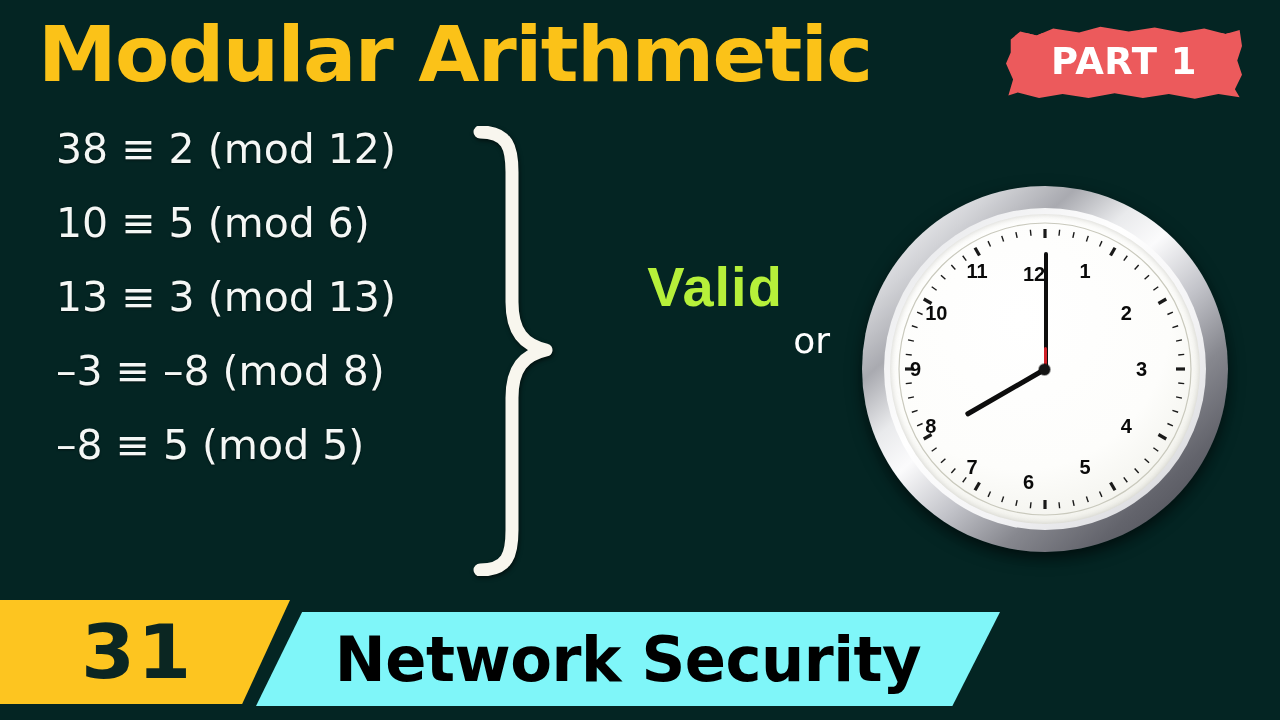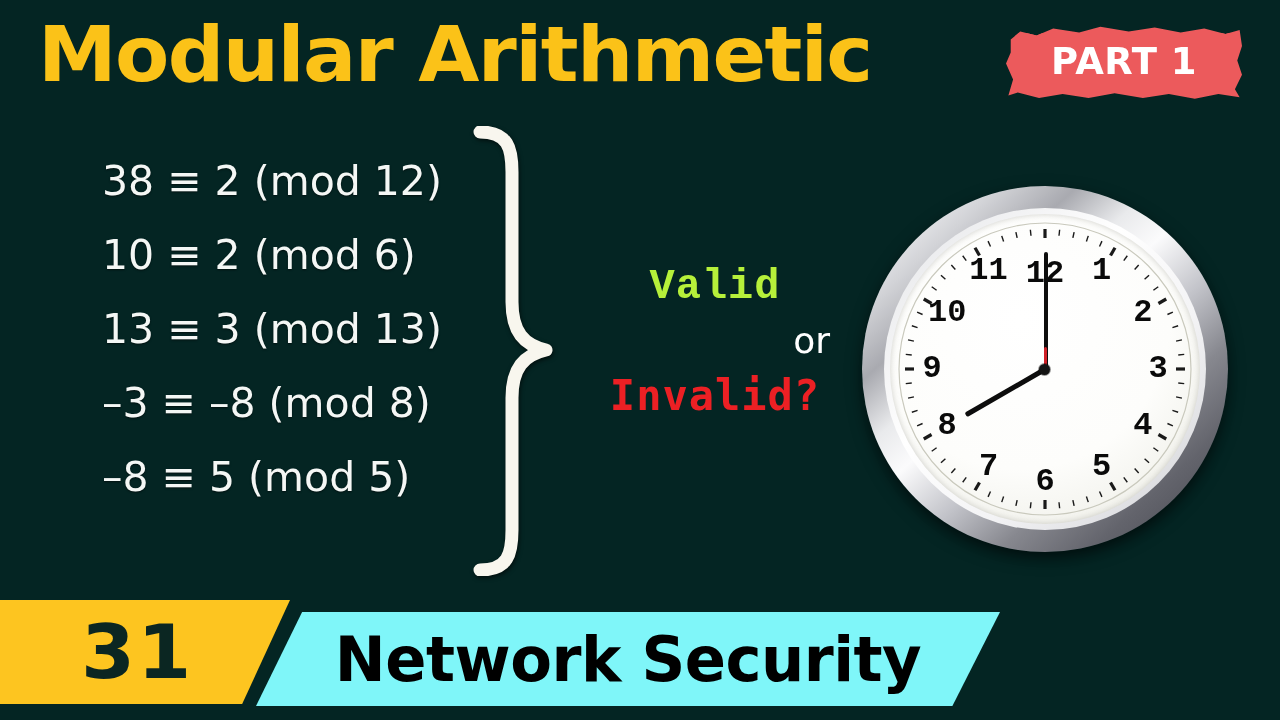--- a/index.html
+++ b/index.html
@@ -50,21 +50,21 @@
     display:flex;align-items:center;justify-content:center;
     font-family:"DejaVu Sans", sans-serif;
     font-weight:bold;font-size:37px;letter-spacing:0.5px;
     color:#ffffff;
     padding-bottom:2px;
     text-align:right;
   }
 
   
   .equations{
-    position:absolute;left:56px;top:144px;width:430px;margin-left:46px;
+    position:absolute;left:56px;top:112px;width:430px;
   }
   .eq{
     font-family:"DejaVu Sans", sans-serif;
     font-size:41px;
     line-height:74px;
     color:#f4f7f5;
     white-space:nowrap;
     letter-spacing:0px;
     text-shadow:0 1px 2px rgba(0,0,0,.55);
   }
@@ -73,23 +73,23 @@
   .brace{
     position:absolute;left:472px;top:126px;width:100px;height:450px;
     filter:drop-shadow(1px 2px 2px rgba(0,0,0,.6));
   }
 
   
   .verdict{
     position:absolute;left:600px;top:262px;width:230px;text-align:center;
   }
   .v-valid{
-    font-family:Liberation Mono, monospace;
+    font-family:Liberation Sans, sans-serif;
     font-weight:bold;
-    font-size:42px;
+    font-size:56px;
     color:#B6F03A;
     line-height:50px;
     letter-spacing:1px;
   }
   .v-or{
     font-family:"DejaVu Sans", sans-serif;
     font-size:36px;
     color:#ffffff;
     line-height:58px;
     text-align:right;
@@ -131,25 +131,25 @@
   .face{
     position:absolute;left:28px;top:28px;width:310px;height:310px;
     border-radius:50%;
     background:radial-gradient(circle at 42% 34%, #ffffff 0%, #fdfdfb 55%, #efefe8 86%, #e2e2d9 100%);
     box-shadow:inset 0 0 6px rgba(120,120,110,.35);
   }
   .ticks{position:absolute;left:0;top:0;width:310px;height:310px;}
   .numerals{position:absolute;left:0;top:0;width:310px;height:310px;}
   .num{
     position:absolute;
-    font-family:Liberation Mono, monospace;
+    font-family:Liberation Sans, sans-serif;
     font-weight:bold;
-    font-size:32px;
+    font-size:20px;
     color:#0a0a0a;
-    width:44px;text-align:center;
+    width:44px;
     transform:translate(-22px,-19px);
     line-height:38px;
   }
   .hand{position:absolute;transform-origin:50% 100%;background:#111;border-radius:2px;}
   .hand-min{
     left:154px;top:38px;width:3.5px;height:117px;
     background:#0d0d0d;
   }
   .hand-hour{
     left:152.5px;top:63px;width:5px;height:92px;
@@ -212,34 +212,33 @@
 
   <div class="title">Modular Arithmetic</div>
 
   <div class="badge-wrap">
     <div class="badge-brush"></div>
     <div class="badge-text">PART 1</div>
   </div>
 
   <div class="equations">
     <div class="eq">38 ≡ 2 (mod 12)</div>
-    <div class="eq">10 ≡ 2 (mod 6)</div>
+    <div class="eq">10 ≡ 5 (mod 6)</div>
     <div class="eq">13 ≡ 3 (mod 13)</div>
     <div class="eq">–3 ≡ –8 (mod 8)</div>
     <div class="eq">–8 ≡ 5 (mod 5)</div>
   </div>
 
   <svg class="brace" viewBox="0 0 100 450" fill="none">
     <path d="M8 6 C36 6 40 22 40 46 L40 176 C40 206 52 219 74 224 C52 229 40 242 40 272 L40 404 C40 428 36 444 8 444" stroke="#F8F6EE" stroke-width="13" stroke-linecap="round" stroke-linejoin="round" fill="none"></path>
   </svg>
 
   <div class="verdict">
     <div class="v-valid">Valid</div>
     <div class="v-or">or</div>
-    <div class="v-invalid">Invalid?</div>
   </div>
 
   <div class="clock-wrap">
     <div class="clock-shadow"></div>
     <div class="bezel">
       <div class="bezel-inner"></div>
       <div class="face">
         <svg class="ticks" viewBox="0 0 310 310">
             <line x1="155.00" y1="24.00" x2="155.00" y2="15.00" stroke="#1a1a1a" stroke-width="3.2" stroke-linecap="butt"></line>
             <line x1="169.01" y1="21.73" x2="169.63" y2="15.77" stroke="#1a1a1a" stroke-width="1.4" stroke-linecap="butt"></line>

